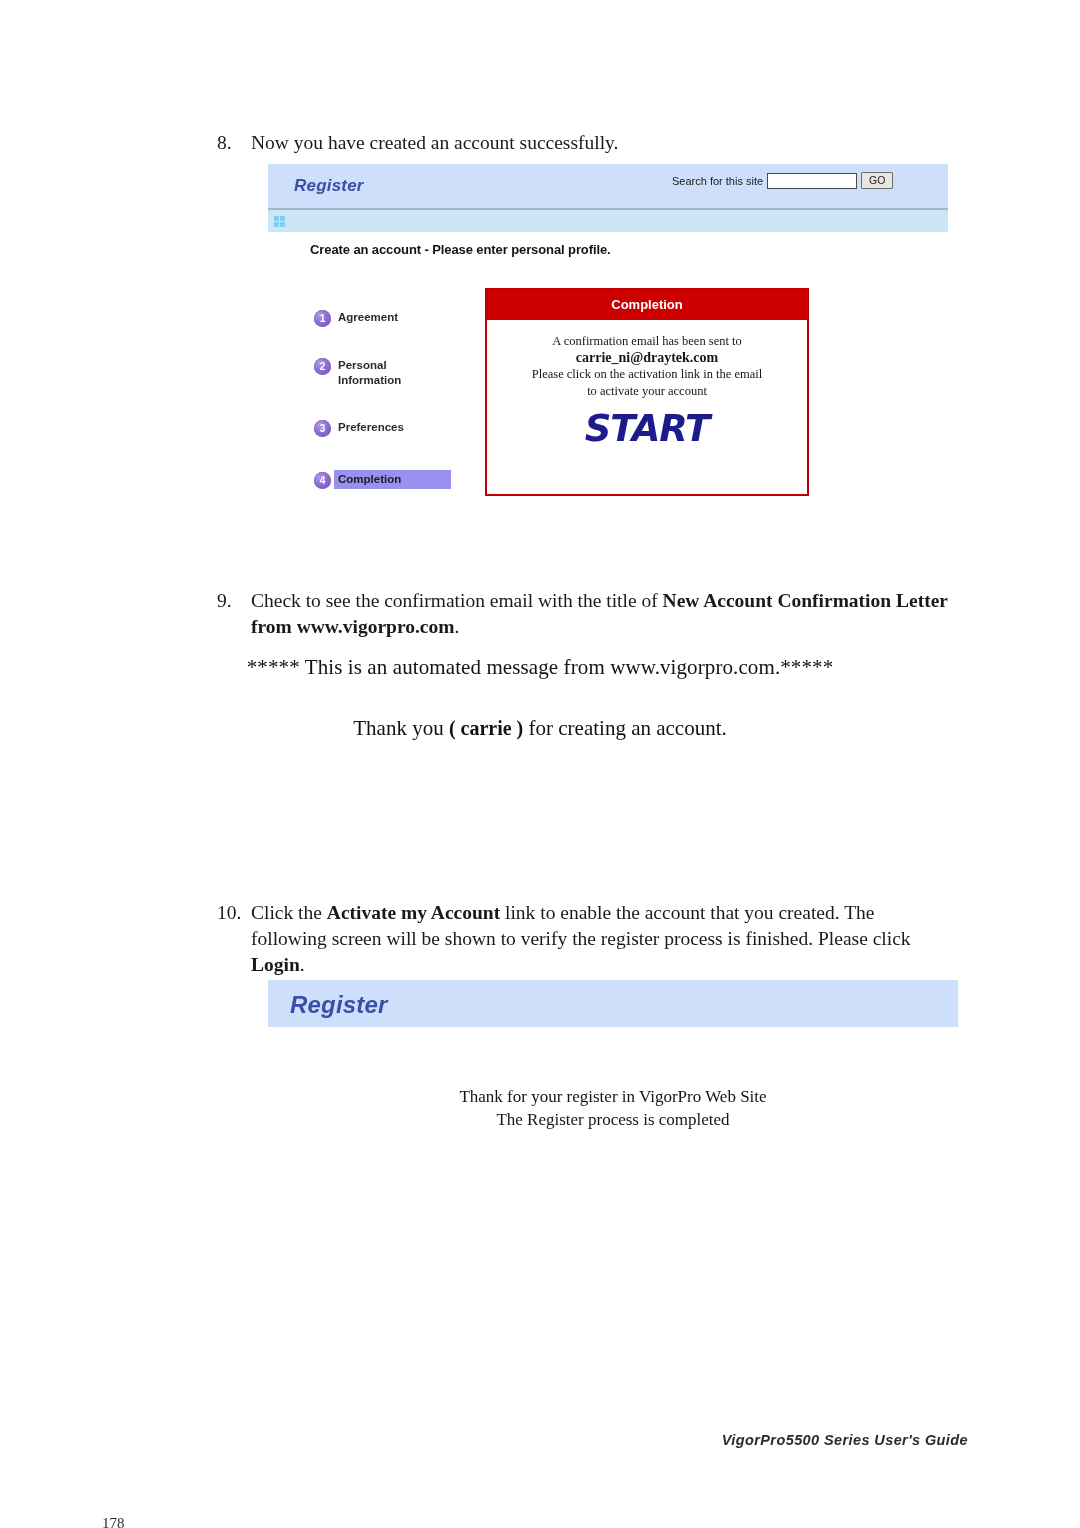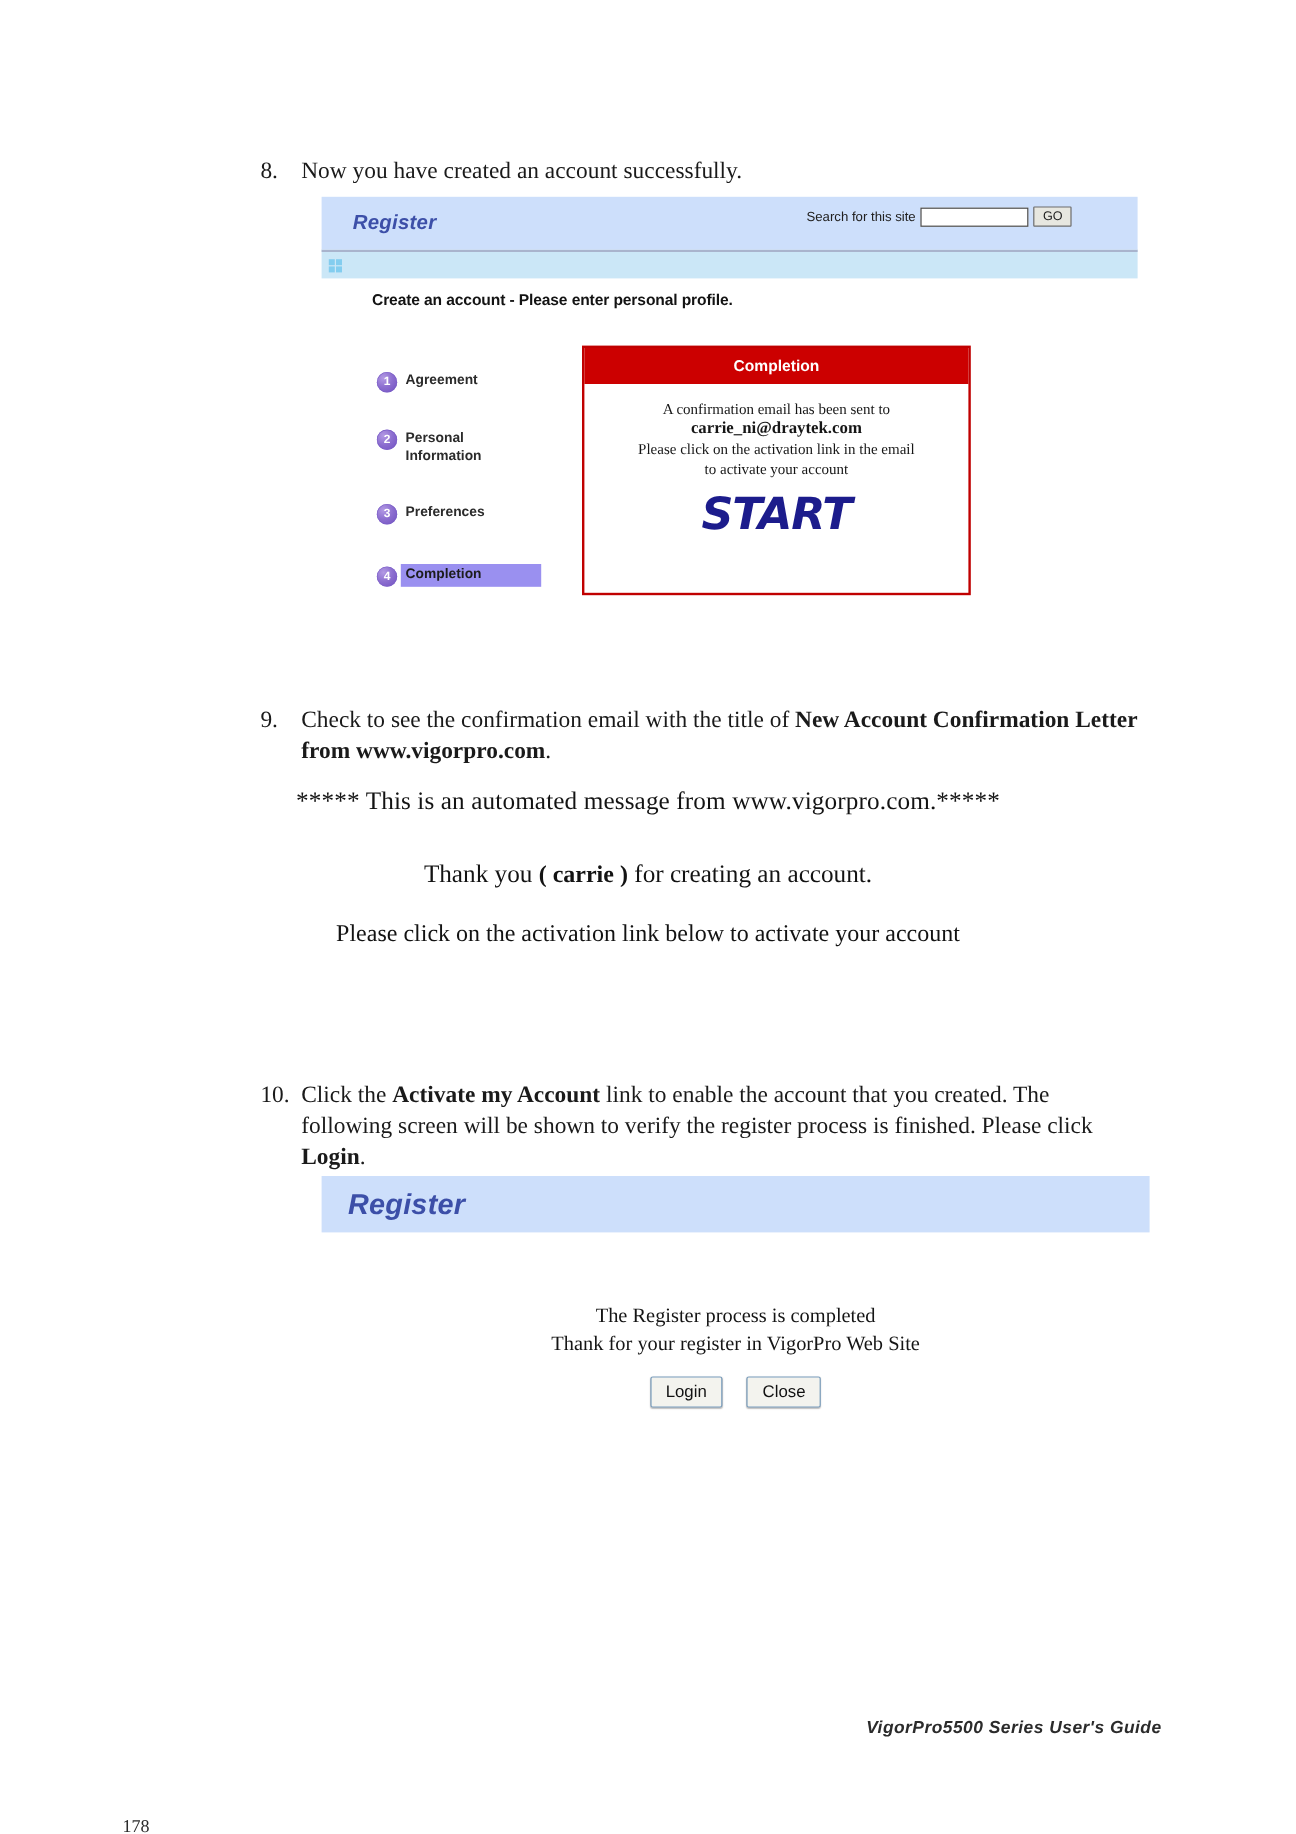--- a/index.html
+++ b/index.html
@@ -353,44 +353,39 @@
   <div class="step" style="left:205px; top:588px; width:745px;">
     <span class="step-num">9.</span>
     <span class="step-body"><span>Check to see the confirmation email with the title of </span><b>New Account Confirmation Letter from www.vigorpro.com</b><span>.</span></span>
   </div>
 
   <div class="mail-block" style="left:0; top:655px;">
     <div class="mail-automated" style="margin-top:0;">***** This is an automated message from www.vigorpro.com.*****</div>
 
     <div class="mail-thank" style="margin-top:36px;"><span>Thank you </span><span class="name">( carrie )</span><span> for creating an account.</span></div>
 
-    <div class="mail-click" style="margin-top:26px;">Please click on the activation link below to activate your account</div>
 
   </div>
 
   <div class="step" style="left:205px; top:900px; width:745px;">
     <span class="step-num">10.</span>
     <span class="step-body"><span>Click the </span><b>Activate my Account</b><span> link to enable the account that you created. The following screen will be shown to verify the register process is finished. Please click </span><b>Login</b><span>.</span></span>
   </div>
 
   <div class="shot" style="left:268px; top:980px; width:690px; height:215px;">
 
     <div class="shot-banner" style="height:47px;">
       <div class="shot-banner-title" style="position:absolute; left:22px; top:11px; font-size:24px;">Register</div>
     </div>
 
 
     <div class="confirm-body" style="top:105px;">
+      <div>Thank for your register in VigorPro Web Site</div>
       <div>The Register process is completed</div>
-      <div>Thank for your register in VigorPro Web Site</div>
-    </div>
-
-    <div class="confirm-buttons" style="top:167px;">
-      <button class="win-btn">Login</button>
-      <button class="win-btn">Close</button>
-    </div>
+    </div>
+
   </div>
 
   <div class="footer-page-num" style="left:102px; top:1515px;">178</div>
 
   <div class="footer-guide" style="right:112px; top:1432px;">VigorPro5500 Series User's Guide</div>
 
 </div>
 
 </body></html>

